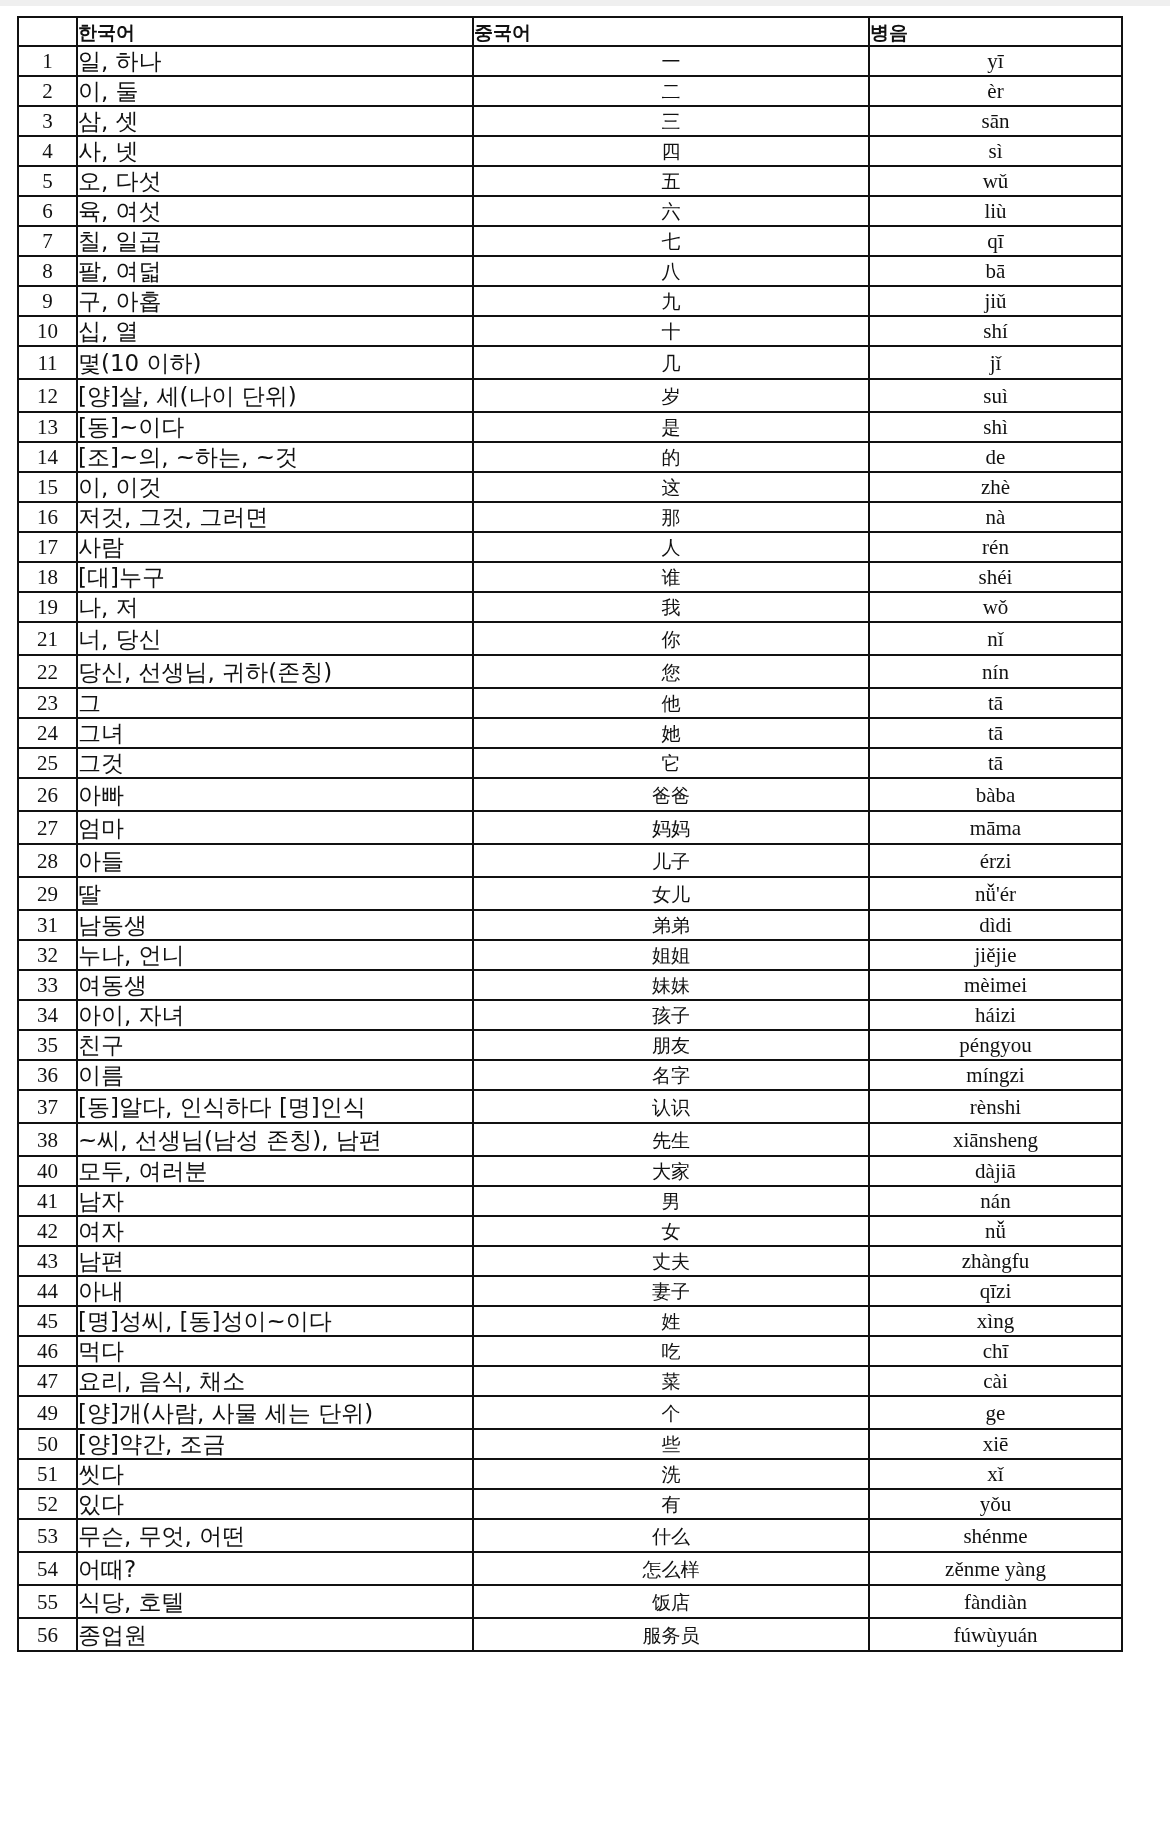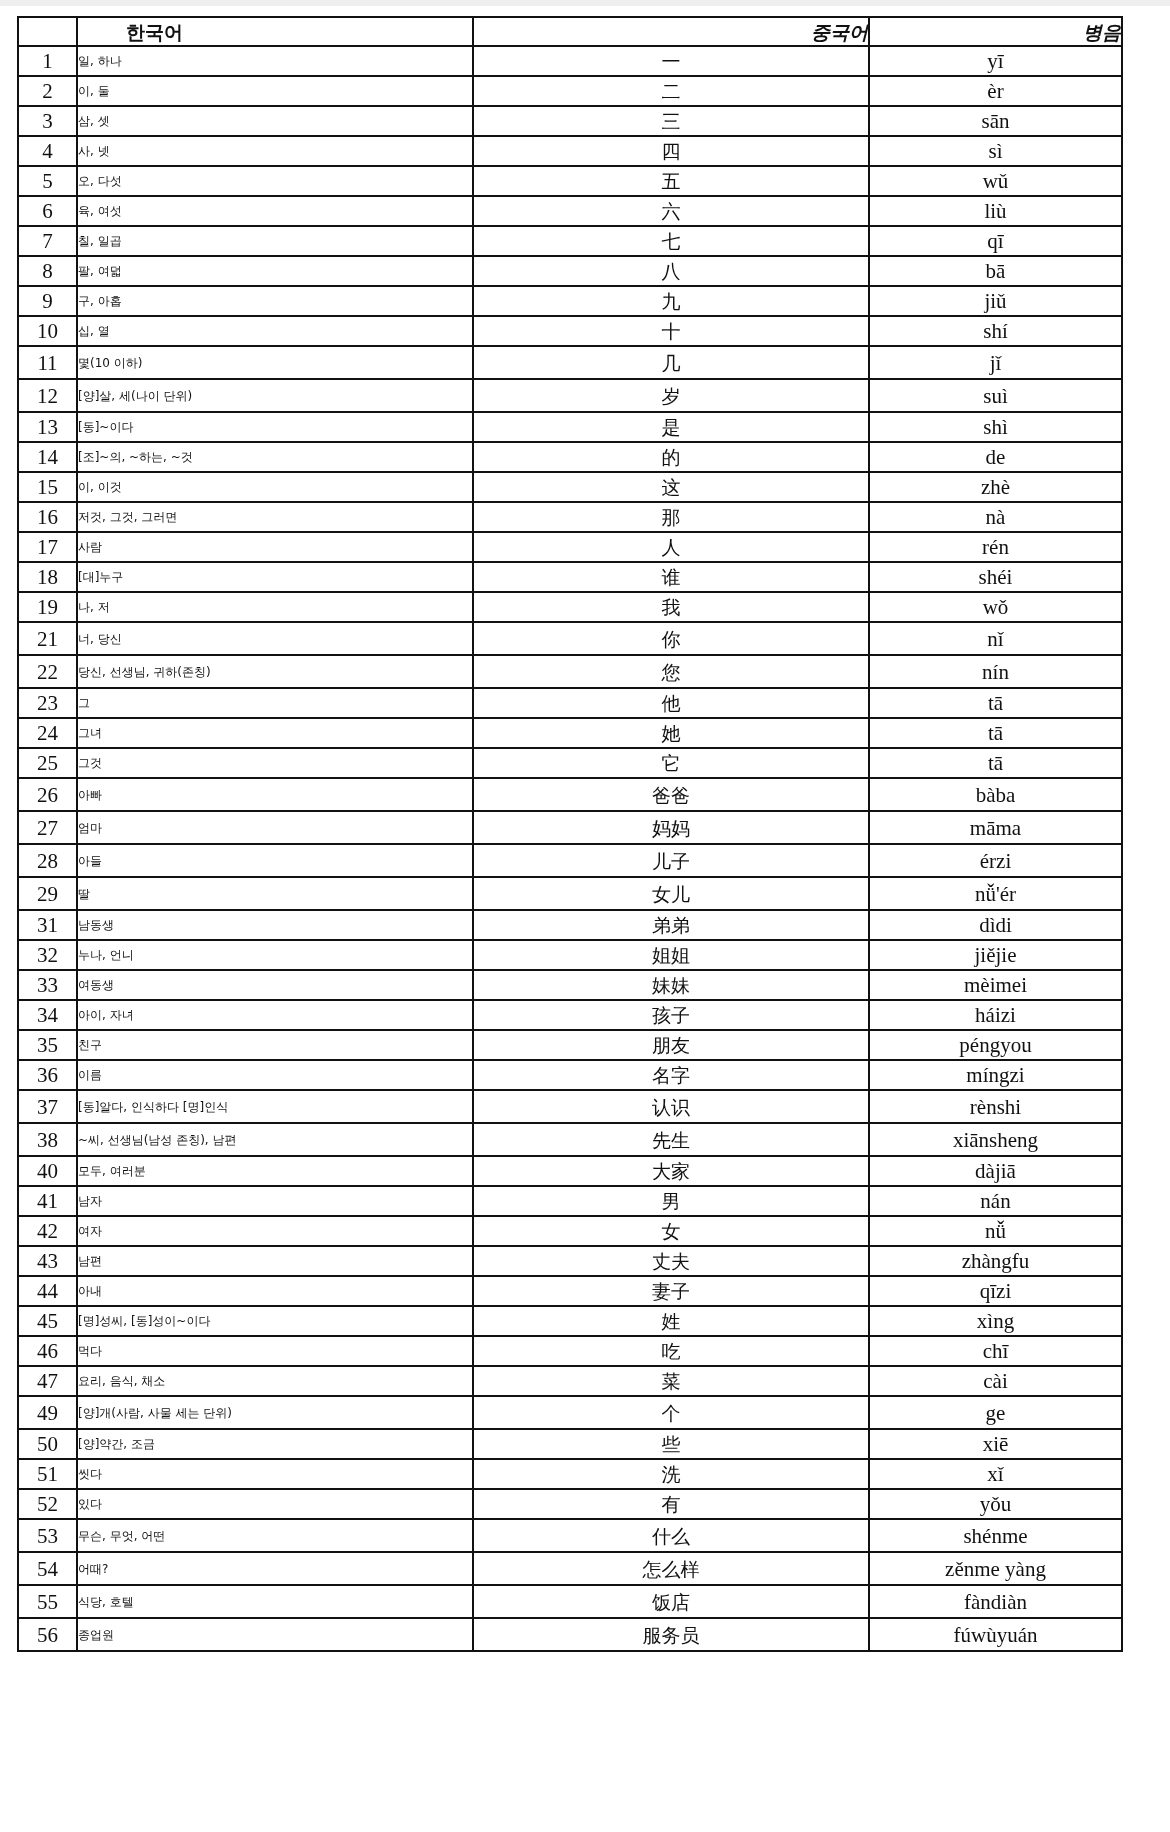--- a/index.html
+++ b/index.html
@@ -8,25 +8,25 @@
   table.vocab {
     position:absolute; left:17px; top:16px;
     border-collapse:collapse; table-layout:fixed;
     width:1104px;
     font-family:"Liberation Serif", serif; font-size:21px; color:#111;
   }
   table.vocab td, table.vocab th {
     border:2.5px solid #111; padding:0; height:28px; line-height:26px;
     overflow:hidden; white-space:nowrap;
   }
-  table.vocab th { font-family:"DejaVu Sans", sans-serif; font-weight:bold; font-size:19px; height:27px;padding-left:48px; }
+  table.vocab th { font-family:"DejaVu Sans", sans-serif; font-weight:bold; font-size:19px; height:27px; }
   th.c-kr { text-align:left; padding-left:4px; }
-  th.c-zh, th.c-py { text-align:right;font-style:italic; }
+  th.c-zh, th.c-py { text-align:left; }
   td.c-no { text-align:center; }
-  td.c-kr { text-align:left; padding-left:4px; font-family:"DejaVu Sans", sans-serif; font-size:12px; }
+  td.c-kr { text-align:left; padding-left:4px; font-family:"DejaVu Sans", sans-serif; font-size:23px; }
   td.c-zh { text-align:center; font-family:"DejaVu Sans", sans-serif; font-size:19px; }
   td.c-py { text-align:center; }
   col.w-no { width:59px; }
   col.w-kr { width:396px; }
   col.w-zh { width:396px; }
   col.w-py { width:253px; }
   tr.tall td { height:31px; }
 </style>
 </head>
 <body>

